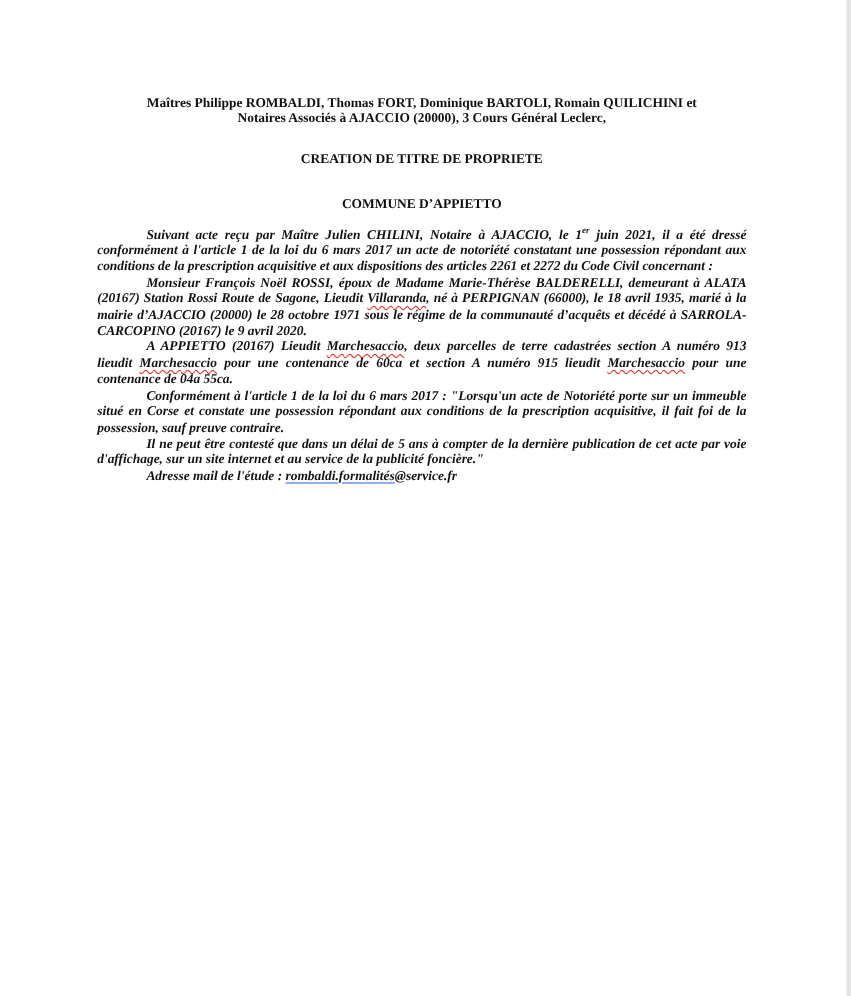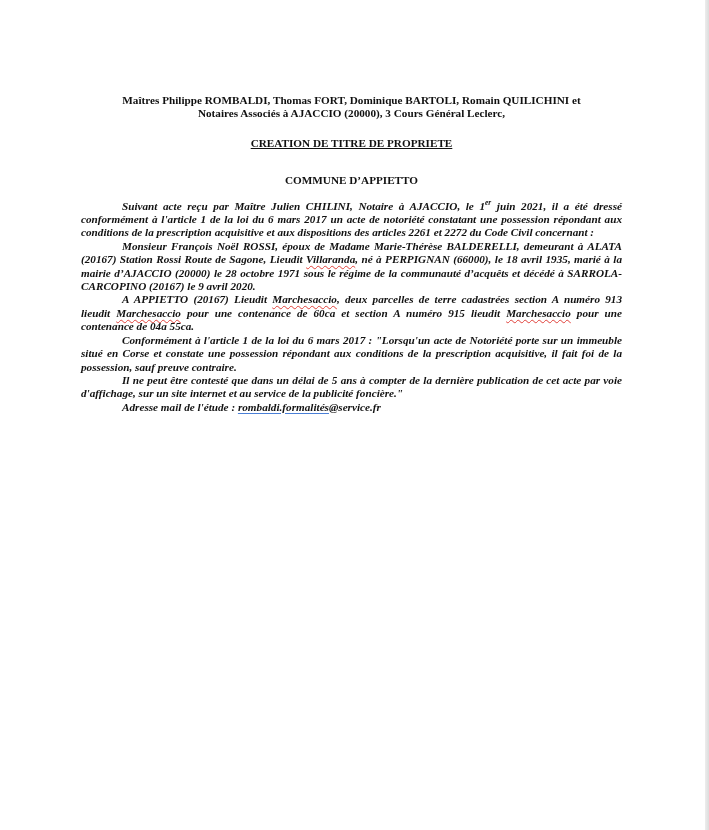--- a/index.html
+++ b/index.html
@@ -11,22 +11,22 @@
     position: absolute; right: 0; top: 0; width: 4px; height: 830px;
     background: linear-gradient(to right, #ededed, #dcdcdc);
   }
   .doc {
     position: absolute; left: 81px; top: 78px; width: 541px;
     font-family: "Liberation Serif", "DejaVu Serif", serif;
     font-weight: bold; font-size: 11.2px; color: #111111;
     line-height: 13.4px;
   }
   .center { text-align: center; }
-  .header-block { margin: 16px; text-align: center; }
-  .title { text-decoration: underline; margin-top: 8px; }
+  .header-block { margin: 2px; text-align: center; }
+  .title { margin-top: 20px; }
   .subtitle { margin-top: 24px; }
   .body { margin-top: 12px; font-style: italic; }
   .p { text-align: justify; margin: 0; }
   .indent { text-indent: 41px; }
   .sup { font-size: 7.5px; vertical-align: super; line-height: 0; }
   .squig {
     text-decoration: underline wavy #e0403a; text-decoration-thickness: 1px;
     text-underline-offset: 2px;
   }
   .mail-u {

